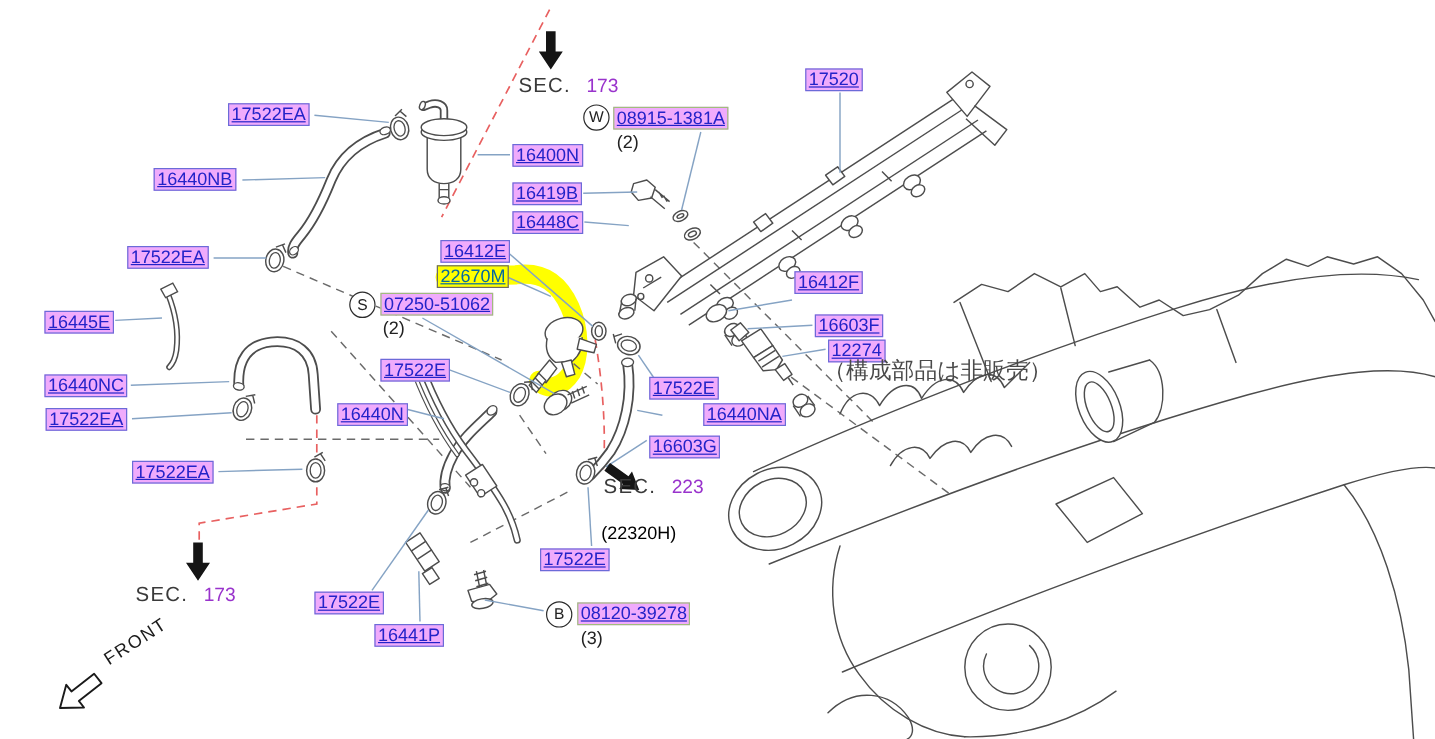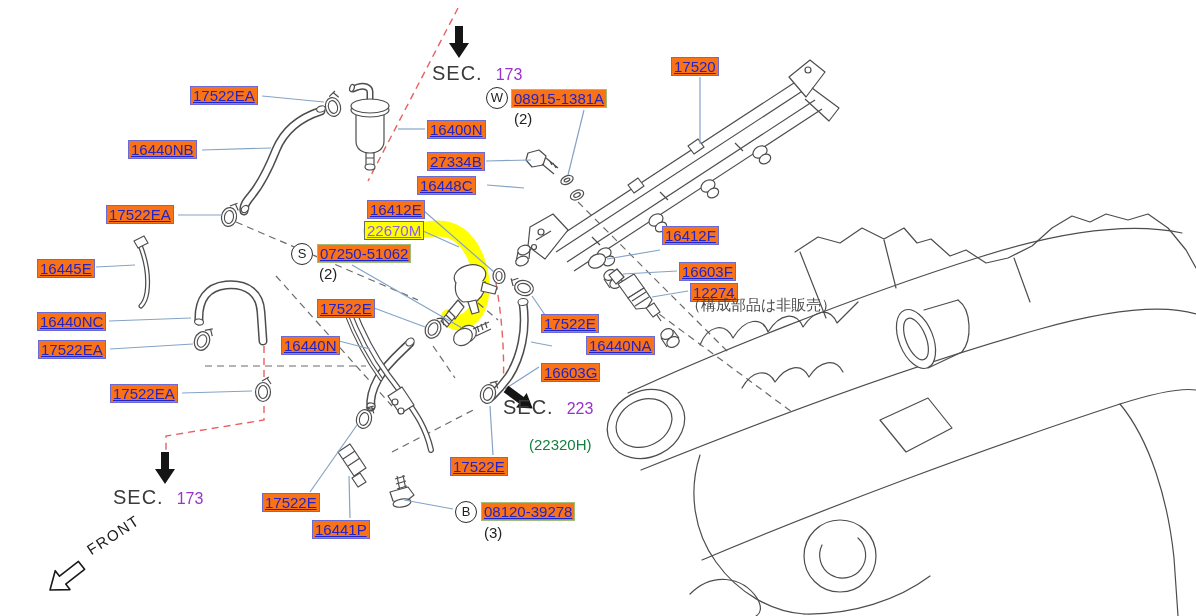--- a/index.html
+++ b/index.html
@@ -1,31 +1,31 @@
 <!DOCTYPE html>
 <html><head>
 <meta charset="utf-8">
 <style>
   html,body{margin:0;padding:0;background:#fff;}
   #stage{position:relative;width:1196px;height:616px;background:#ffffff;overflow:hidden;
          font-family:"Liberation Sans","DejaVu Sans",sans-serif;}
   #art{position:absolute;left:0;top:0;}
   .plabel{position:absolute;font-size:15px;line-height:17px;color:#2323c8;
-          background:#f97316;border:1px solid #6b6bd8;padding:0 2px;
+          background:#f0abfc;border:1px solid #6b6bd8;padding:0 2px;
           text-decoration:underline;white-space:nowrap;cursor:pointer;}
   .plabel.green{border-color:#a0bd7c;}
-  .plabel.hl{background:#ffff00;border-color:#6a6a6a;color:#8b5cf6;}
+  .plabel.hl{background:#ffff00;border-color:#6a6a6a;color:#0369a1;}
   .fcircle{position:absolute;width:20px;height:20px;border:1.6px solid #2b2b2b;border-radius:50%;
            background:#fff;color:#222;font-size:13px;line-height:20px;text-align:center;}
   .qty{position:absolute;font-size:15px;color:#222;}
   .sec{position:absolute;white-space:nowrap;}
-  .sec-word{font-size:20px;color:#3a3a3a;letter-spacing:1px;}
+  .sec-word{font-size:17px;color:#3a3a3a;letter-spacing:1px;}
   .sec-num{font-size:16px;color:#9933cc;margin-left:13px;cursor:pointer;}
-  .sec-sub{position:absolute;font-size:15px;color:#15803d;margin-left:28px;}
-  .jnote{position:absolute;font-size:15px;color:#4a4a4a;white-space:nowrap;}
+  .sec-sub{position:absolute;font-size:15px;color:#000000;}
+  .jnote{position:absolute;font-size:19px;color:#4a4a4a;white-space:nowrap;}
   .front{position:absolute;font-size:15px;color:#1a1a1a;letter-spacing:1.5px;
          transform:rotate(-33deg);transform-origin:left bottom;}
 </style>
 </head>
 <body>
 
 <div id="stage">
 
 <svg id="art" width="1196" height="616" viewBox="0 0 1196 616">
   <defs>
@@ -244,22 +244,22 @@
 </svg>
 
   <div class="plabel" style="left:190px;top:86px">17522EA</div>
   <div class="plabel" style="left:128px;top:140px">16440NB</div>
   <div class="plabel" style="left:106px;top:205px">17522EA</div>
   <div class="plabel" style="left:37px;top:259px">16445E</div>
   <div class="plabel" style="left:37px;top:312px">16440NC</div>
   <div class="plabel" style="left:38px;top:340px">17522EA</div>
   <div class="plabel" style="left:110px;top:384px">17522EA</div>
   <div class="plabel" style="left:427px;top:120px">16400N</div>
-  <div class="plabel" style="left:427px;top:152px">27334B</div>
-  <div class="plabel" style="left:417px;top:176px">16448C</div>
+  <div class="plabel" style="left:427px;top:152px">16419B</div>
+  <div class="plabel" style="left:427px;top:176px">16448C</div>
   <div class="plabel" style="left:367px;top:200px">16412E</div>
   <div class="plabel hl" style="left:364px;top:221px">22670M</div>
   <div class="plabel" style="left:317px;top:299px">17522E</div>
   <div class="plabel" style="left:281px;top:336px">16440N</div>
   <div class="plabel" style="left:671px;top:57px">17520</div>
   <div class="plabel" style="left:662px;top:226px">16412F</div>
   <div class="plabel" style="left:679px;top:262px">16603F</div>
   <div class="plabel" style="left:690px;top:283px">12274</div>
   <div class="plabel" style="left:541px;top:314px">17522E</div>
   <div class="plabel" style="left:586px;top:336px">16440NA</div>

